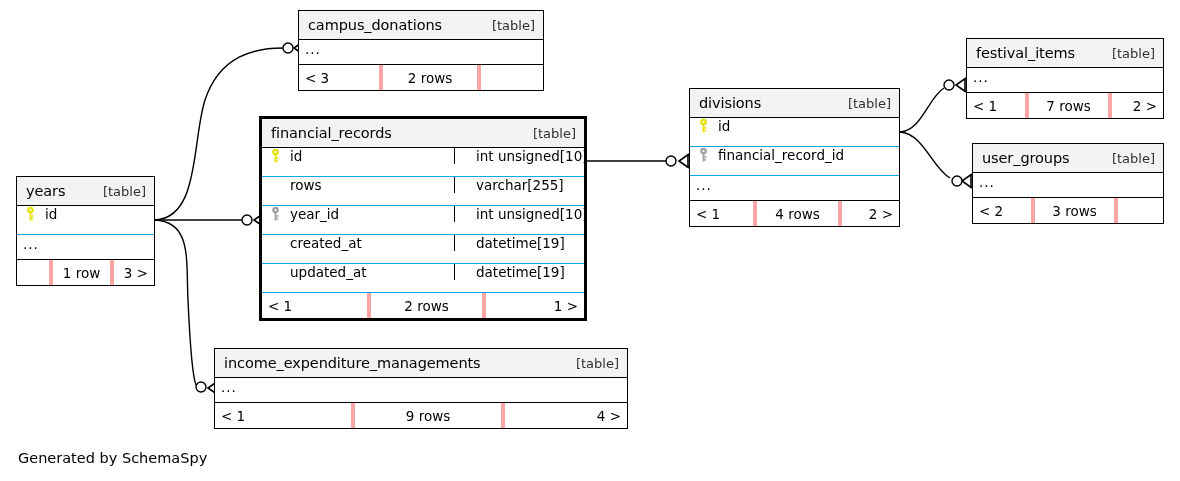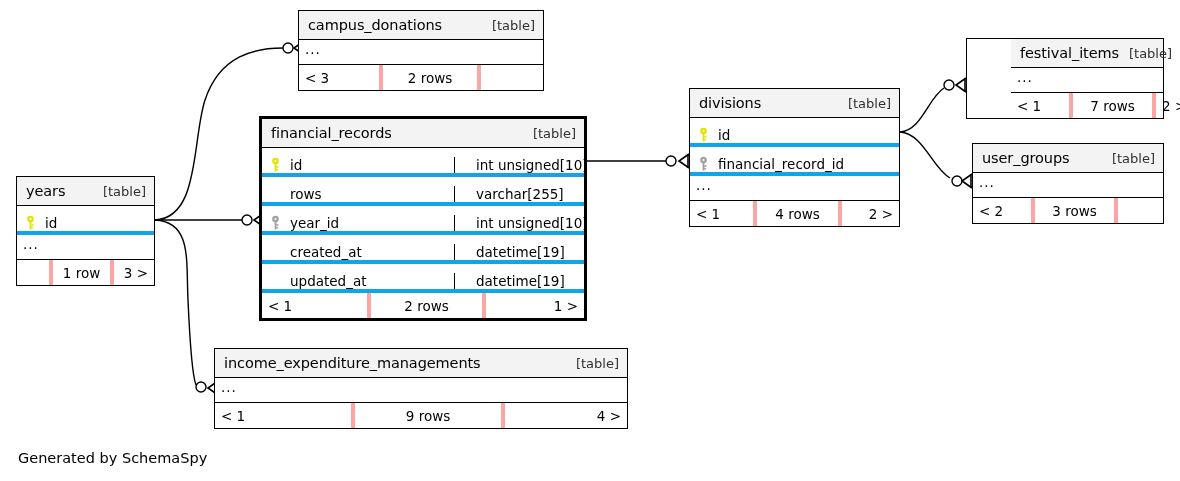--- a/index.html
+++ b/index.html
@@ -56,22 +56,22 @@
   }
   .tbl-tag {
     font-size: 13px;
     color: #303030;
     white-space: nowrap;
     padding-left: 10px;
   }
   .col-row {
     height: 29px;
     display: flex;
-    align-items: flex-end;
-    border-bottom: 4px solid #0ea5e9;
+    align-items: flex-start;
+    border-bottom: 1px solid #0ea5e9;
     box-sizing: border-box;
   }
   .col-row:last-child { border-bottom: none; }
   .col-name {
     display: flex;
     align-items: center;
     font-size: 13.5px;
     padding-left: 8px;
     box-sizing: border-box;
     flex: none;
@@ -327,21 +327,21 @@
         </div>
         <div class="ellipsis-row">
           <span>...</span>
         </div>
         <div class="footer-row">
           <div class="footer-cell fc-left" style="width: 63px; flex: 0 0 auto;">&lt; 1</div>
           <div class="footer-cell fc-center" style="width: 85px; flex: 0 0 auto;">4 rows</div>
           <div class="footer-cell fc-right" style="flex: 1 1 0%;">2 &gt;</div>
         </div>
       </div>
-      <div class="table-box" style="left: 966px; top: 38px; width: 198px; padding-left: 44px;">
+      <div class="table-box" style="left: 966px; top: 38px; width: 198px;">
         <div class="tbl-header">
           <div class="tbl-name">festival_items</div>
           <div class="tbl-tag">[table]</div>
         </div>
         <div class="ellipsis-row">
           <span>...</span>
         </div>
         <div class="footer-row">
           <div class="footer-cell fc-left" style="width: 58px; flex: 0 0 auto;">&lt; 1</div>
           <div class="footer-cell fc-center" style="width: 83px; flex: 0 0 auto;">7 rows</div>

